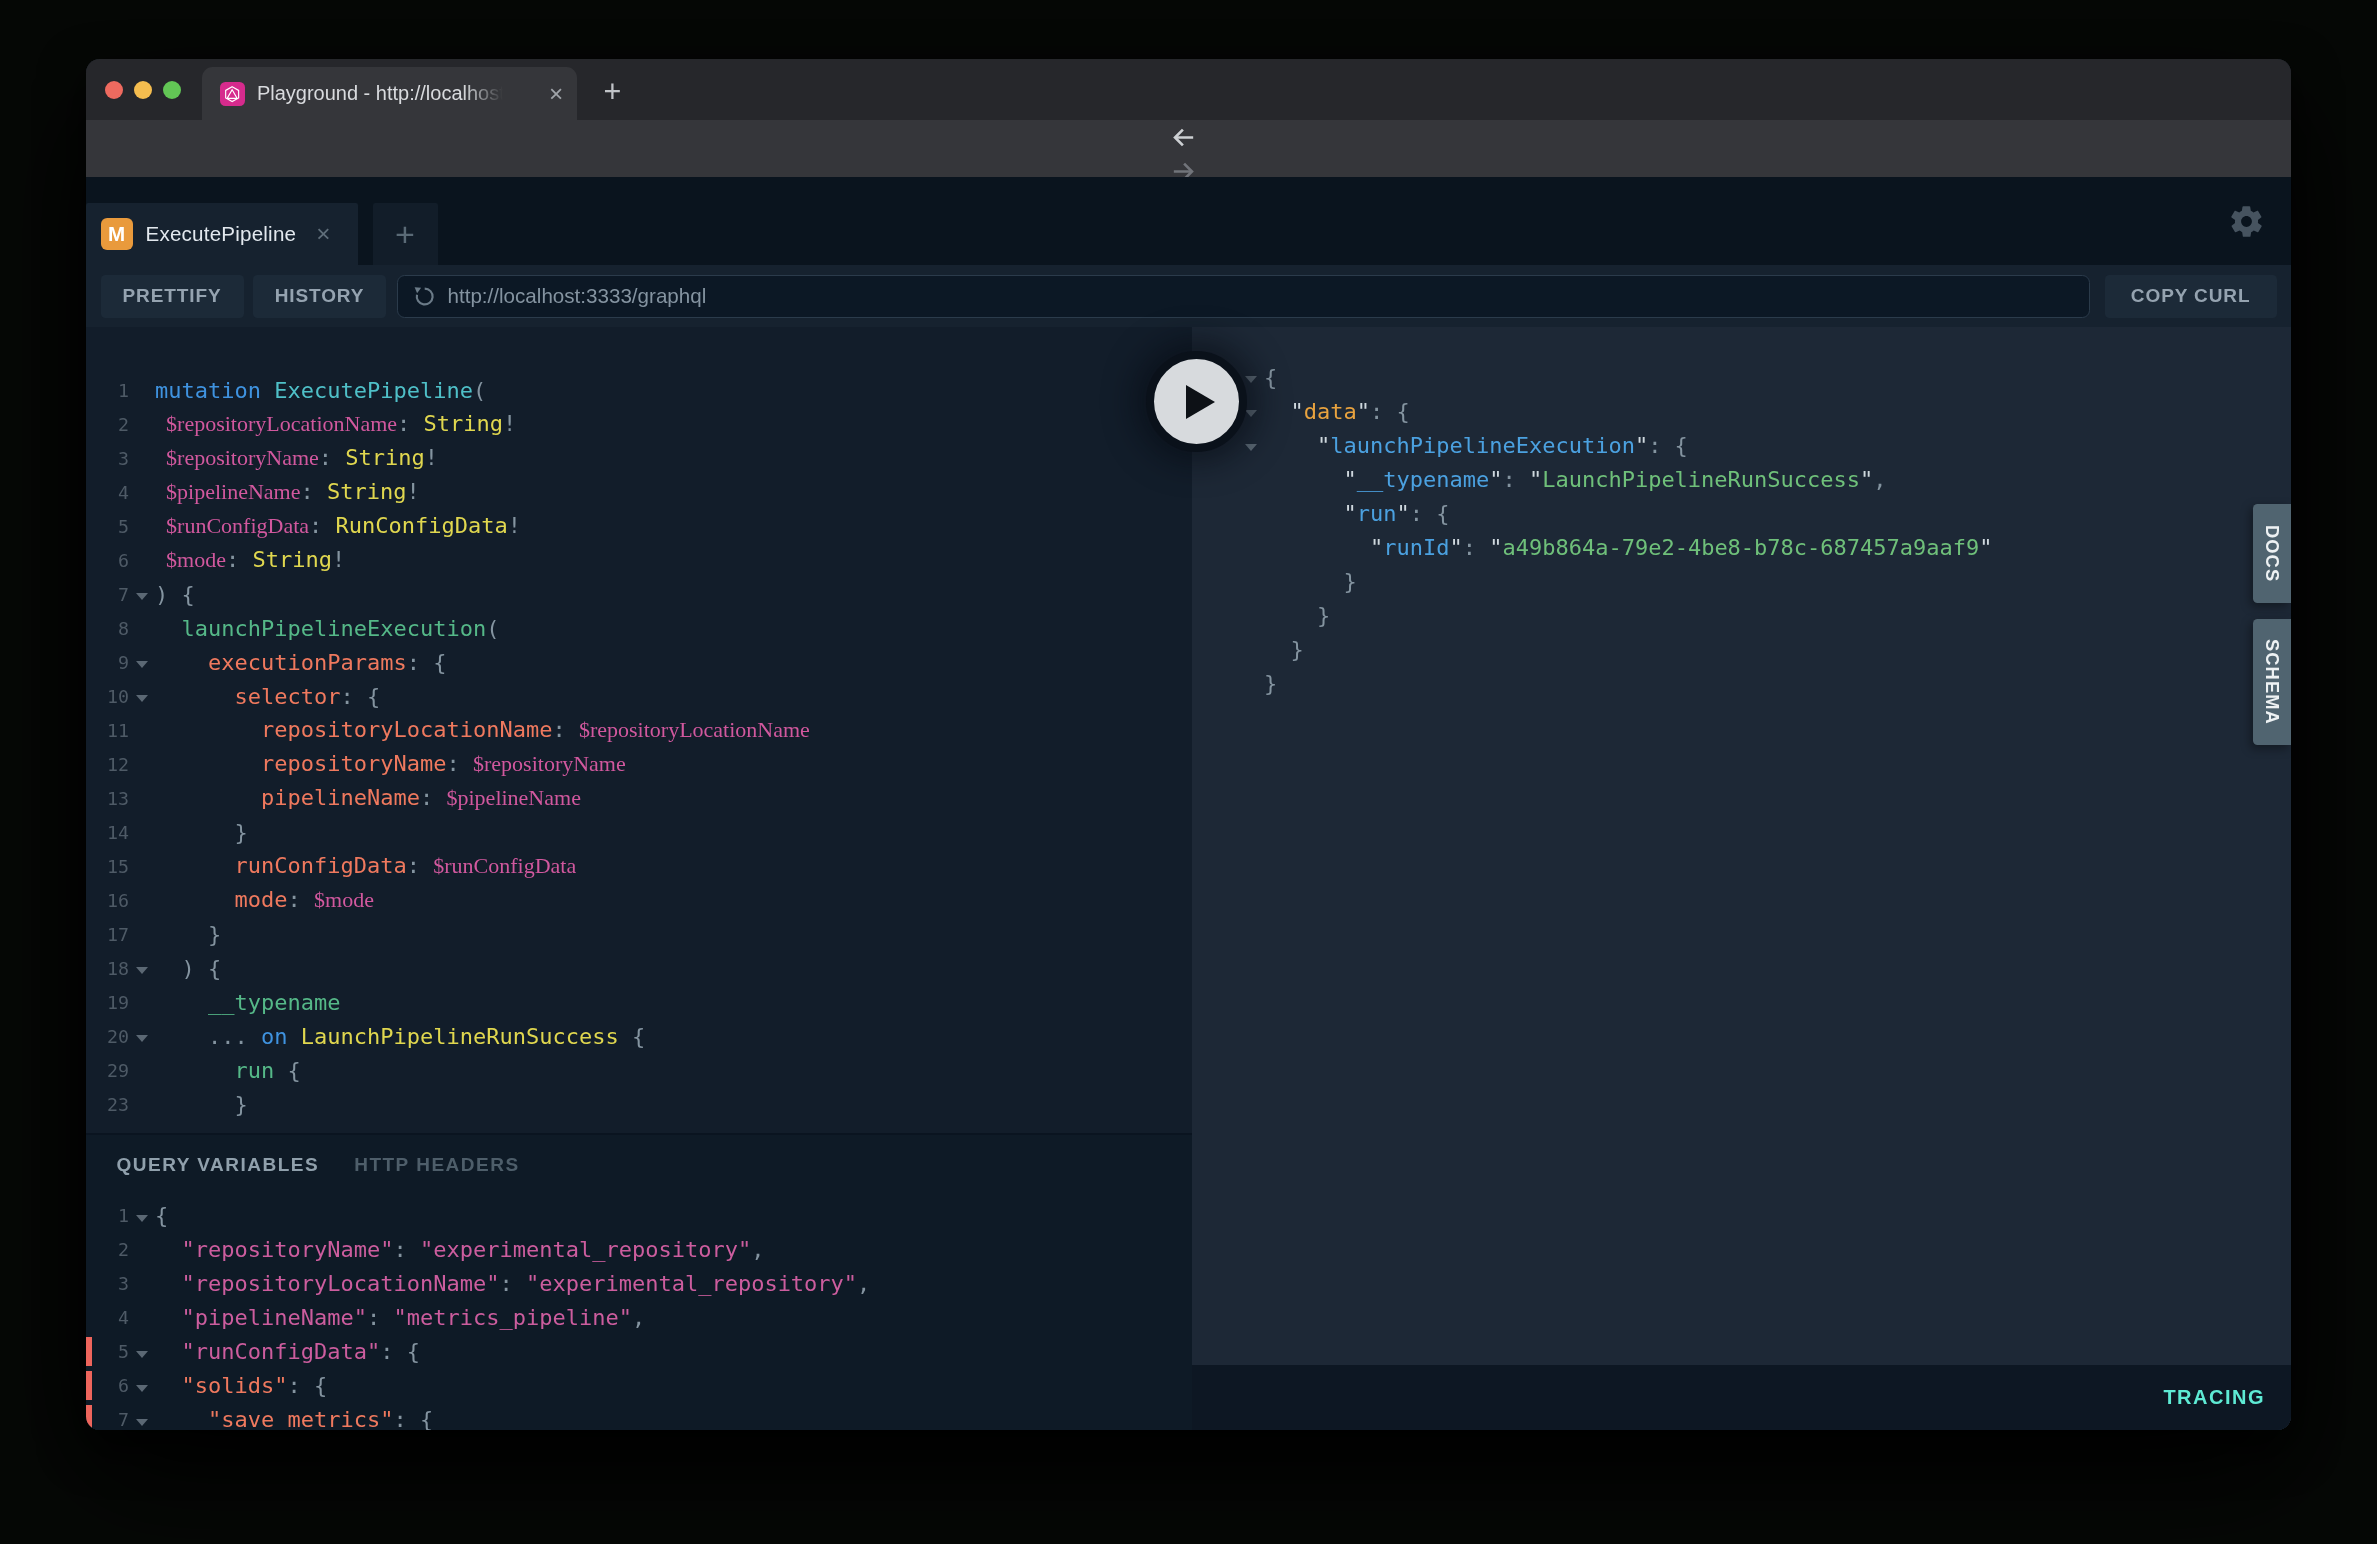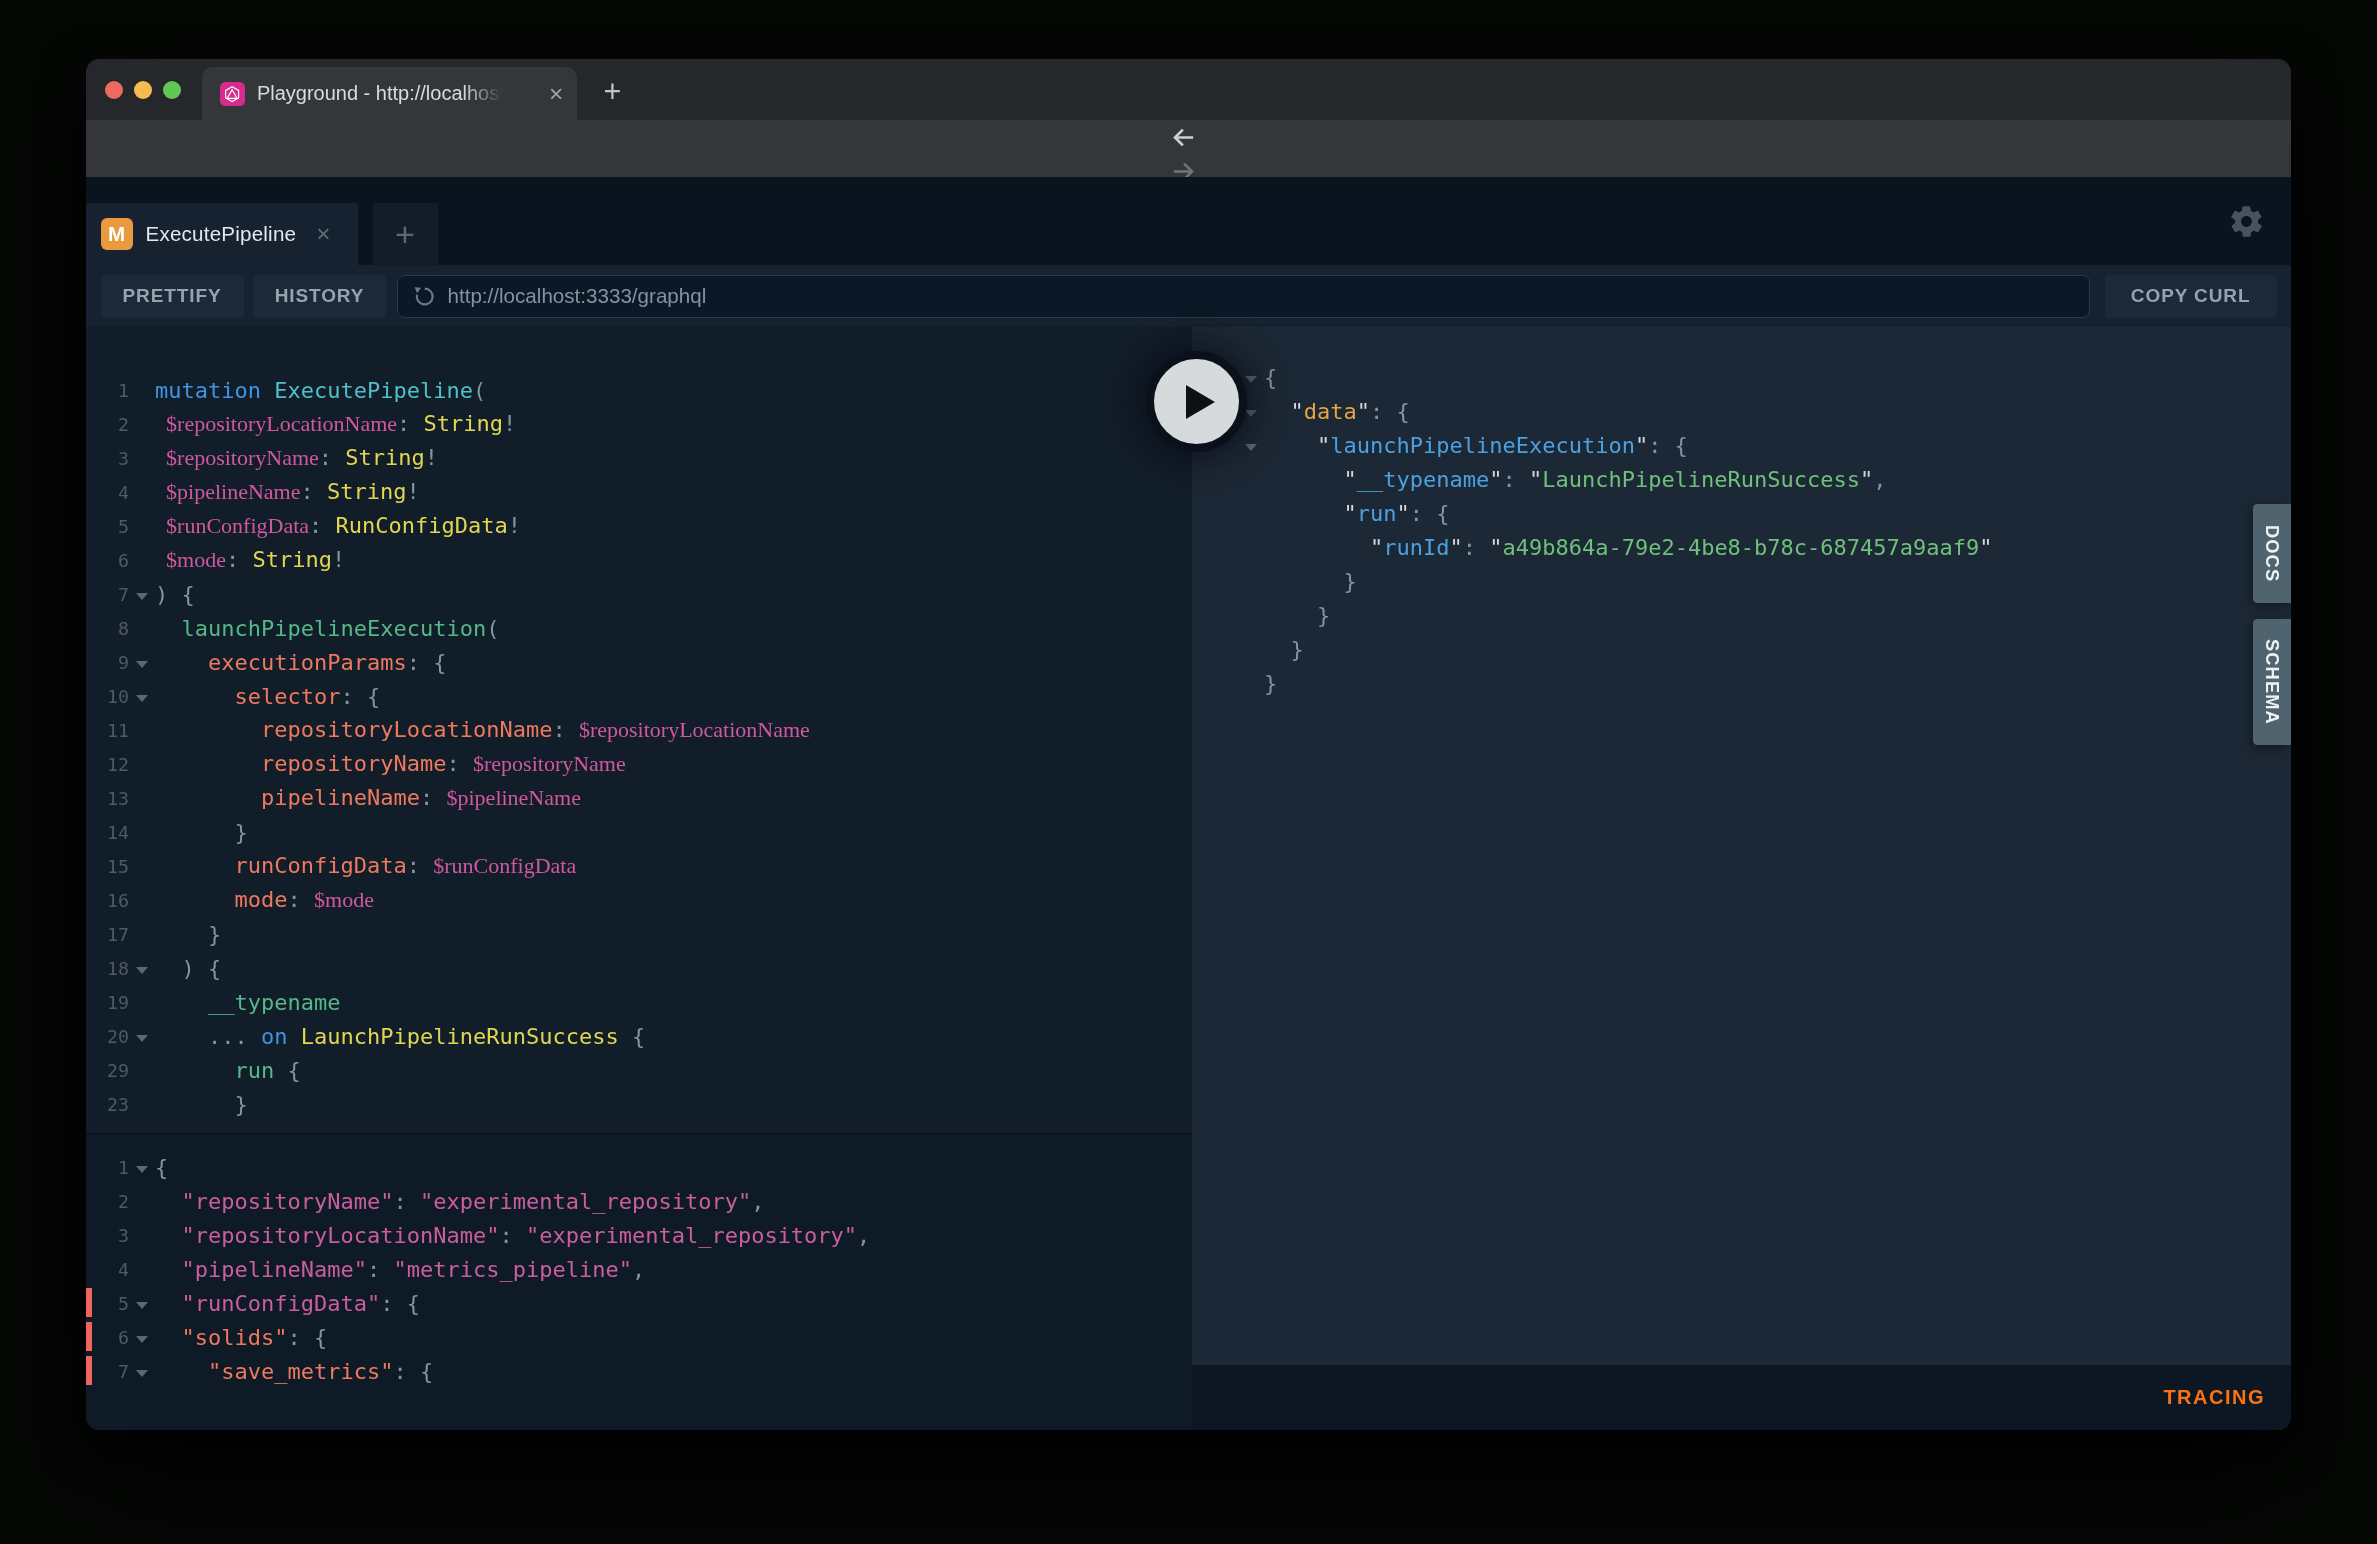--- a/index.html
+++ b/index.html
@@ -61,21 +61,21 @@
   .panes{flex:1;display:flex;overflow:hidden;position:relative;}
   .lpane{width:1106px;background:#121d2a;display:flex;flex-direction:column;flex:0 0 auto;}
   .qeditor{height:806px;padding-top:46px;overflow:hidden;flex:0 0 auto;}
   .vars{flex:1;background:#0e1a26;border-top:2.3px solid #0a1420;padding-top:15.2px;overflow:hidden;}
   .vhead{display:flex;gap:35px;padding-left:30.5px;height:30.5px;align-items:center;margin-bottom:18.3px;}
   .vh-active{font-size:19px;font-weight:bold;letter-spacing:1.5px;color:#90a0ac;}
   .vh-dim{font-size:19px;font-weight:bold;letter-spacing:1.5px;color:#4e5e6a;}
   .rpane{flex:1;background:#1d2836;display:flex;flex-direction:column;position:relative;}
   .resp{flex:1;padding-top:33px;overflow:hidden;}
   .tracing{height:65px;background:#0d1723;display:flex;align-items:center;justify-content:flex-end;
-    padding-right:26px;color:#f97316;font-size:20px;font-weight:bold;letter-spacing:1.5px;flex:0 0 auto;}
+    padding-right:26px;color:#5eead4;font-size:20px;font-weight:bold;letter-spacing:1.5px;flex:0 0 auto;}
 
   .sidetab{position:absolute;right:0;width:38px;background:#506470;color:#edf1f3;font-weight:bold;
     font-size:18.3px;letter-spacing:1.1px;writing-mode:vertical-rl;display:flex;align-items:center;
     justify-content:center;border-radius:4.6px 0 0 4.6px;box-shadow:-3px 3.8px 9.1px rgba(0,0,0,.35);}
   .docs{top:177px;height:99px;}
   .schema{top:292px;height:126px;}
 
   .play{position:absolute;left:1060px;top:292px;width:101px;height:101px;border-radius:50%;background:#d7dadd;
     border:8.4px solid #0a111a;display:flex;align-items:center;justify-content:center;z-index:5;cursor:pointer;
     box-shadow:0 0 30.5px 10.7px rgba(5,10,16,.55);}
@@ -302,20 +302,24 @@
               <span class="fold"></span>
               <span class="src"><span class="tk-fd">      run</span><span class="tk-pn"> {</span></span>
             </div>
             <div class="cl">
               <span class="gut">23</span>
               <span class="fold"></span>
               <span class="src"><span class="tk-pn">      }</span></span>
             </div>
           </div>
         <div class="vars">
+          <div class="vhead">
+            <span class="vh-active">QUERY VARIABLES</span>
+            <span class="vh-dim">HTTP HEADERS</span>
+          </div>
           <div class="code">
               <div class="cl">
                 <span class="gut">1</span>
                 <span class="fold on"></span>
                 <span class="src"><span class="tk-pn">{</span></span>
               </div>
               <div class="cl">
                 <span class="gut">2</span>
                 <span class="fold"></span>
                 <span class="src"><span class="tk-kp">  "repositoryName"</span><span class="tk-pn">: </span><span class="tk-kp">"experimental_repository"</span><span class="tk-pn">,</span></span>

